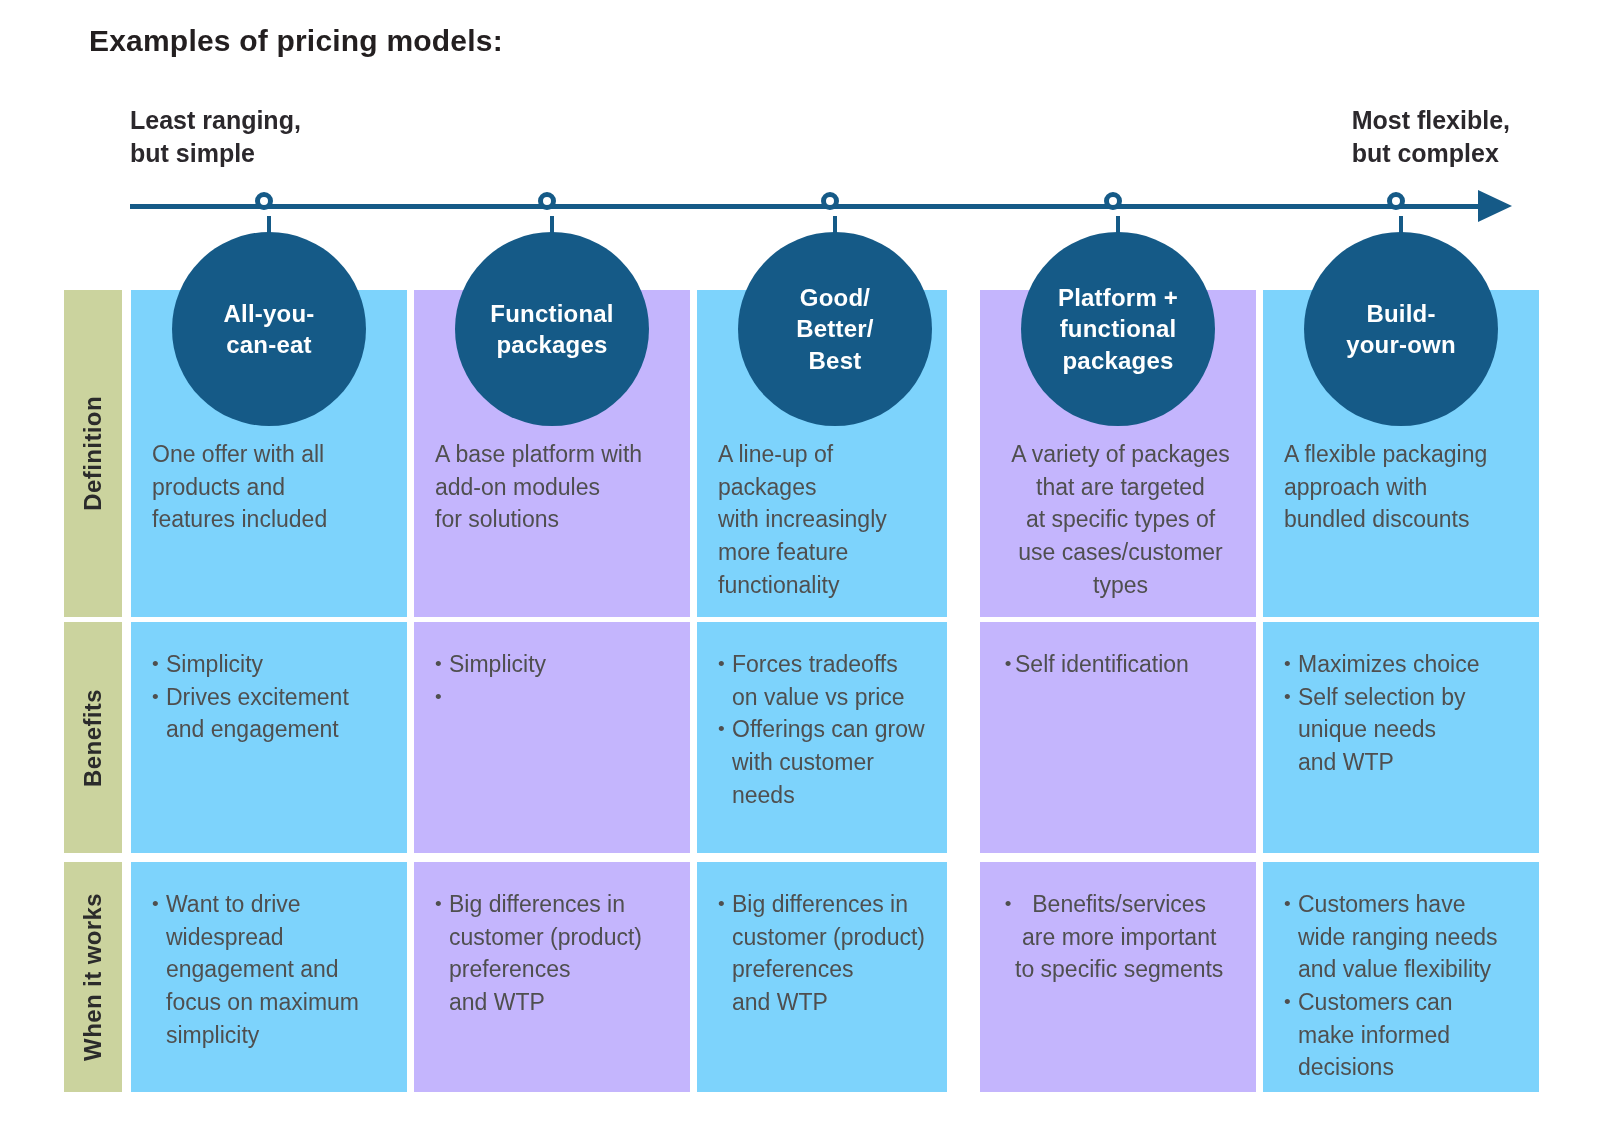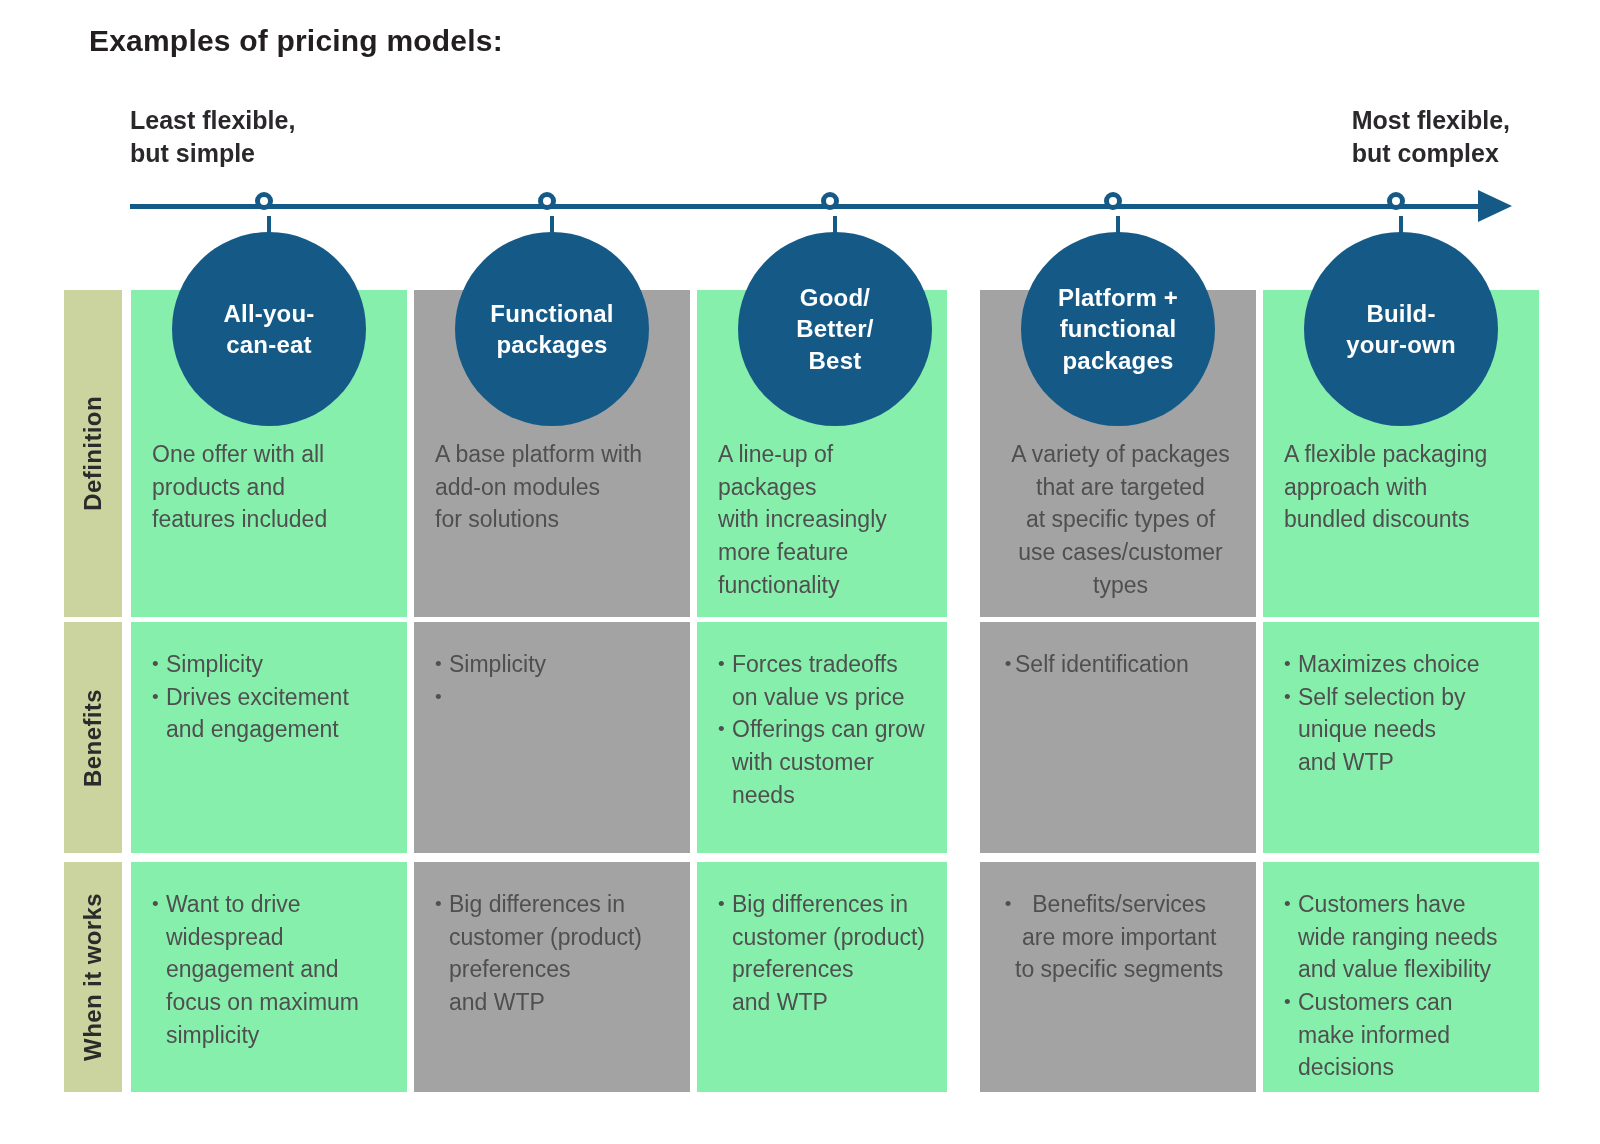--- a/index.html
+++ b/index.html
@@ -58,22 +58,22 @@
   .c2 { left:414px; width:276px; }
   .c3 { left:697px; width:250px; }
   .c4 { left:980px; width:276px;text-align:center; }
   .c5 { left:1263px; width:276px; }
   
   .r1 { top:290px; height:327px; }
   .r2 { top:622px; height:231px; }
   .r3 { top:862px; height:230px; }
   
   .bg-label { background:#cbd39e; }
-  .bg-gray  { background:#86efac; }
-  .bg-green { background:#a3a3a3; }
+  .bg-gray  { background:#7dd3fc; }
+  .bg-green { background:#c4b5fd; }
 
   .row-label-cell { display:flex; align-items:center; justify-content:center; }
   .row-label-text {
     writing-mode:vertical-rl; transform:rotate(180deg);
     font-size:24px; font-weight:bold; color:#2b2b2b; letter-spacing:0.4px;
     white-space:nowrap;
   }
 
   .cell-content { padding:26px 16px 0 21px; }
   .r1 .cell-content { padding-top:148px; }
@@ -85,21 +85,21 @@
     flex:none; width:14px; font-size:19px; color:#4f4f4f; line-height:1.72;
   }
 </style>
 </head>
 <body>
 
 <div class="canvas">
 
   <div class="title pre">Examples of pricing models:</div>
 
-  <div class="axis-label left pre">Least flexible,
+  <div class="axis-label left pre">Least ranging,
 but simple</div>
   <div class="axis-label right pre">Most flexible,
 but complex</div>
 
   <div class="timeline-line"></div>
   <div class="timeline-arrowhead"></div>
 
   <div class="node" style="left:255px;"></div>
   <div class="node" style="left:538px;"></div>
   <div class="node" style="left:821px;"></div>

